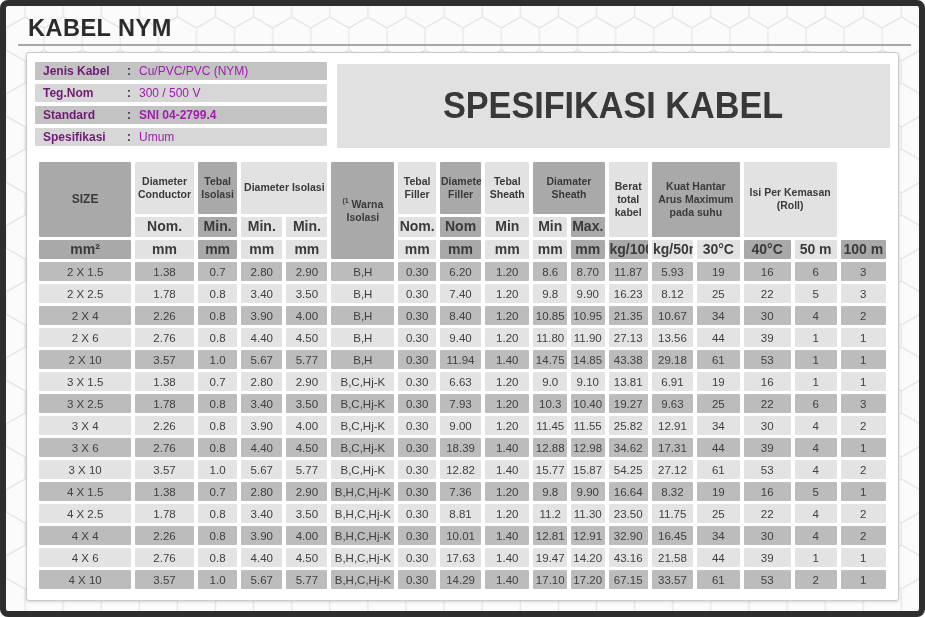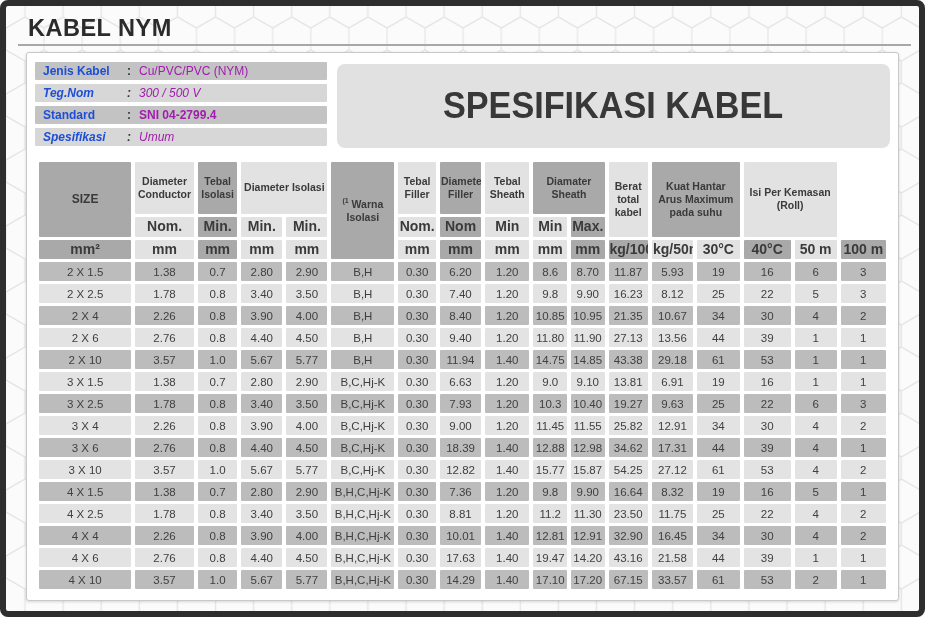--- a/index.html
+++ b/index.html
@@ -21,27 +21,27 @@
     border-radius:3px;padding:7px 8px 8px 8px;
     box-shadow:0 1px 3px rgba(0,0,0,.15);
   }
   .card-top{display:flex;gap:10px;}
   .info-panel{width:292px;flex:none;padding-top:2px;}
   .info-row{
     display:flex;align-items:center;height:18px;margin-bottom:4px;
     padding:0 8px;border-radius:1px;font-size:12px;
   }
   .info-row.a{background:#c3c3c3;}
-  .info-row.b{background:#d7d7d7;font-style:italic;}
-  .info-label{font-weight:700;width:84px;color:#1d4ed8;}
+  .info-row.b{background:#d7d7d7;}
+  .info-label{font-weight:700;width:84px;color:#701a75;}
   .info-colon{font-weight:700;width:12px;color:#333;}
   .info-value{color:#a21caf;}
   .info-value.bold{font-weight:700;}
   .spec-box{
-    flex:1;background:#e1e1e1;margin:4px 0 2px 0;border-radius:8px;
+    flex:1;background:#e1e1e1;margin:4px 0 2px 0;border-radius:1px;
     display:flex;align-items:center;justify-content:center;
   }
   .spec-title{
     font-size:36px;font-weight:900;color:#383838;letter-spacing:0;
     transform:scaleX(.95);white-space:nowrap;
   }
   table.spec{
     width:100%;margin-top:9px;border-collapse:separate;border-spacing:4px 3px;
     table-layout:fixed;
   }

